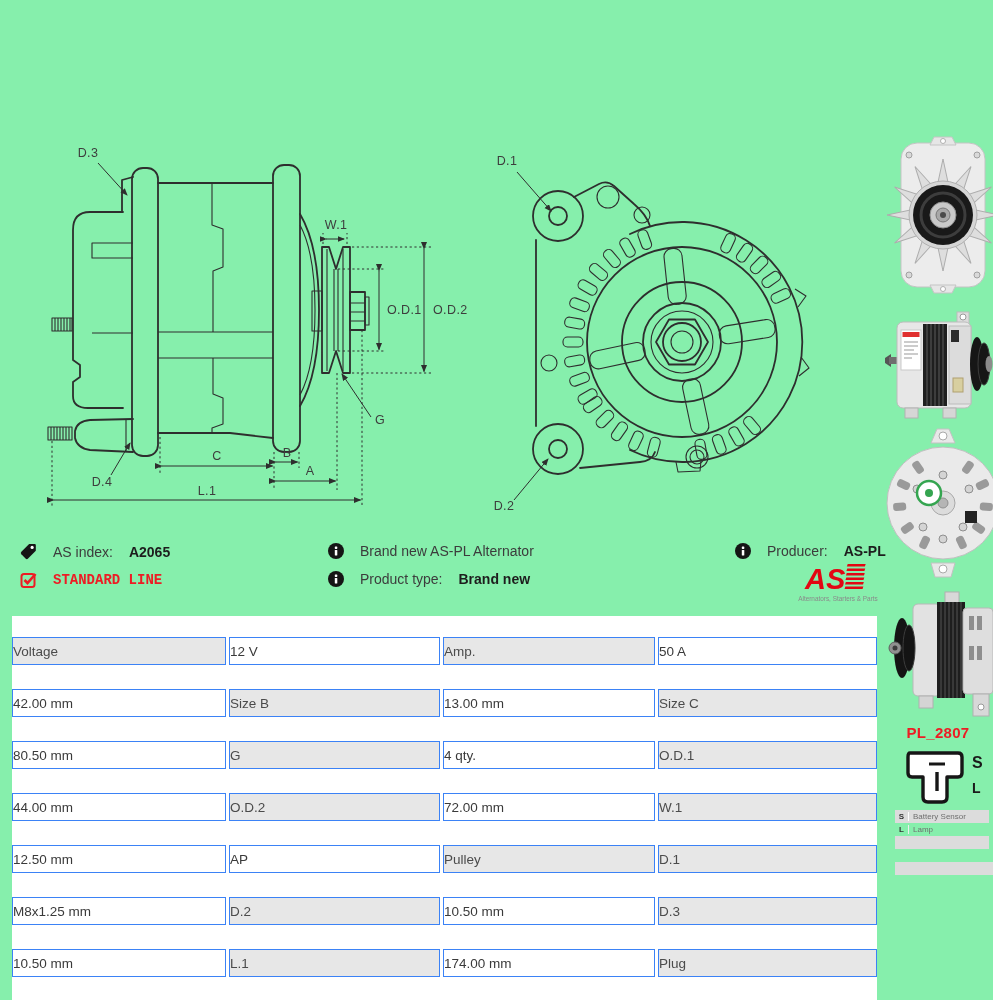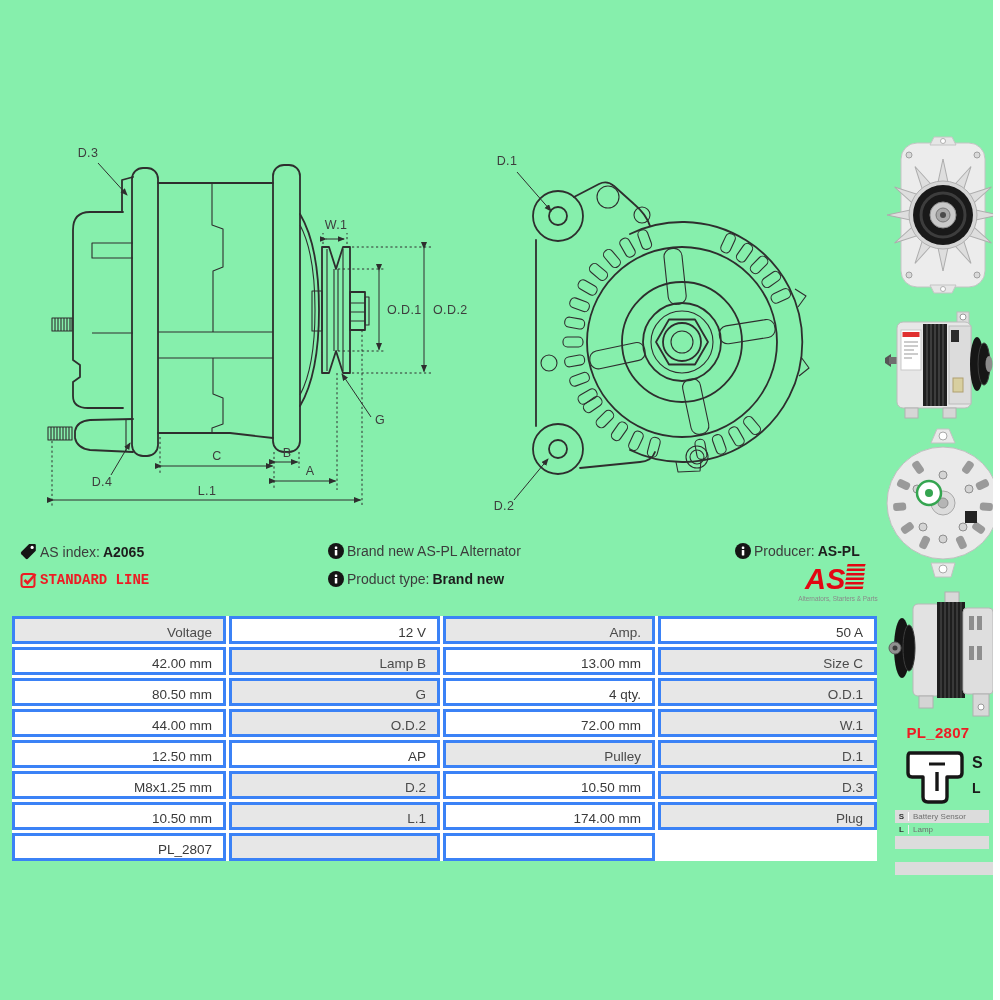--- a/index.html
+++ b/index.html
@@ -8,30 +8,30 @@
   .abs{position:absolute;}
 
   
   .ln{fill:none;stroke:#2e2e2e;stroke-width:1.8;stroke-linejoin:round;stroke-linecap:round;}
   .ln1{fill:none;stroke:#2e2e2e;stroke-width:1.1;stroke-linejoin:round;}
   .dim{fill:none;stroke:#2e2e2e;stroke-width:1;stroke-dasharray:2.2 2.6;}
   .dsl{fill:none;stroke:#2e2e2e;stroke-width:1;}
   .dtx{font-family:"Liberation Sans",sans-serif;font-size:12.5px;fill:#3d3d3d;letter-spacing:.4px;}
 
   
-  .info-item{position:absolute;display:flex;align-items:center;gap:3px;
+  .info-item{position:absolute;display:flex;align-items:center;gap:16px;
              font-size:14px;color:#3c3c3c;white-space:nowrap;}
   .info-item b{color:#1d1d1d;}
   .redtxt{color:#ed1c24;font-weight:bold;font-family:Liberation Mono, monospace;}
 
   
   .spec-table{position:absolute;left:12px;top:616px;display:grid;
               grid-template-columns:214px 211px 212px 219px;gap:3px;background:#fff;}
-  .cell{height:28px;line-height:28px;font-size:13.5px;text-align:right;
-        padding-right:11px;box-sizing:border-box;border:3px solid #3b82f6;}
+  .cell{height:28px;line-height:28px;font-size:13.5px;text-align:left;
+        padding-right:11px;box-sizing:border-box;border:1px solid #3b82f6;margin-top:21px;}
   .lab{background:#e7e7e7;color:#4b4b4b;}
   .val{background:#fff;color:#3a3a3a;}
 
   .plug-code{position:absolute;left:886px;top:724px;width:104px;text-align:center;
              font-size:15px;font-weight:bold;color:#ed1c24;letter-spacing:.3px;}
 
   .legend{position:absolute;left:895px;top:810px;width:94px;font-size:8px;}
   .lrow{display:flex;height:13px;align-items:center;margin-bottom:0;}
   .lrow.g{background:#dcdcdc;}
   .lkey{width:13px;font-weight:bold;color:#333;text-align:center;border-right:1px solid #fff;}
@@ -352,21 +352,21 @@
     <text x="45" y="41" font-family="Liberation Sans, sans-serif" font-size="6.4" fill="#8a8a8a" text-anchor="middle">Alternators, Starters &amp; Parts</text>
   </svg>
 
   <div class="spec-table">
     <div class="cell lab">Voltage</div>
     <div class="cell val">12 V</div>
     <div class="cell lab">Amp.</div>
     <div class="cell val">50 A</div>
 
     <div class="cell val">42.00 mm</div>
-    <div class="cell lab">Lamp B</div>
+    <div class="cell lab">Size B</div>
     <div class="cell val">13.00 mm</div>
 
     <div class="cell lab">Size C</div>
     <div class="cell val">80.50 mm</div>
     <div class="cell lab">G</div>
     <div class="cell val">4 qty.</div>
 
     <div class="cell lab">O.D.1</div>
     <div class="cell val">44.00 mm</div>
     <div class="cell lab">O.D.2</div>

